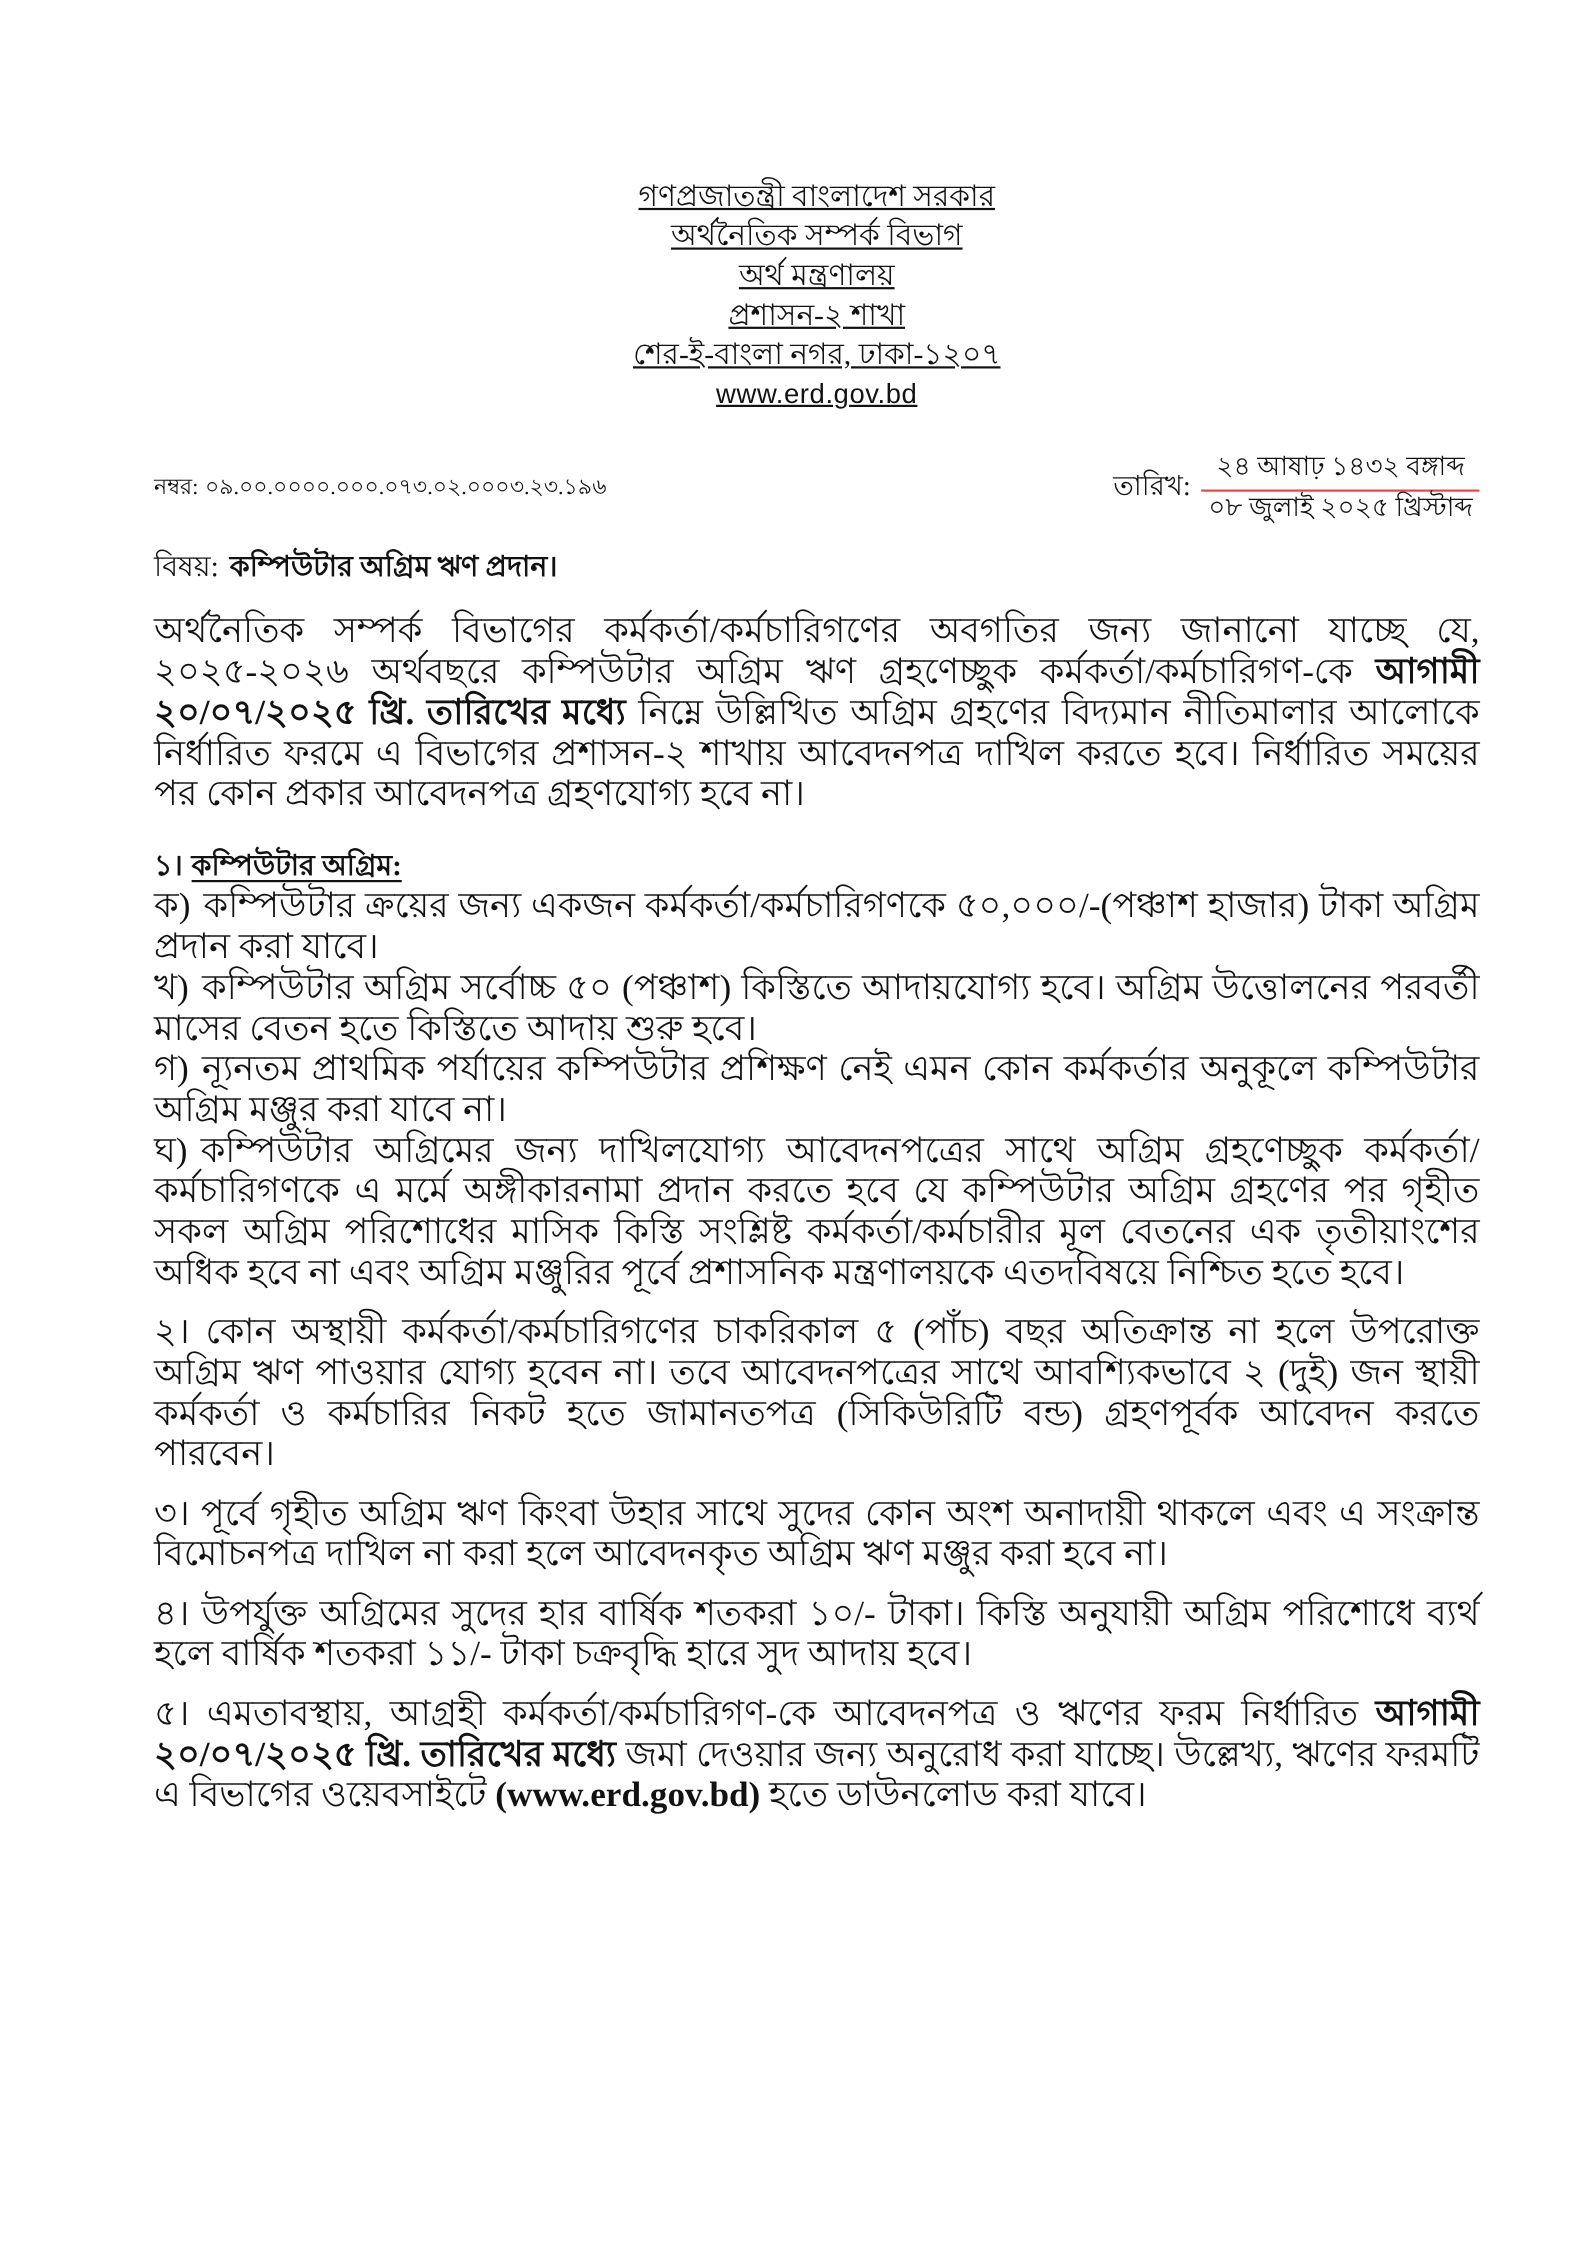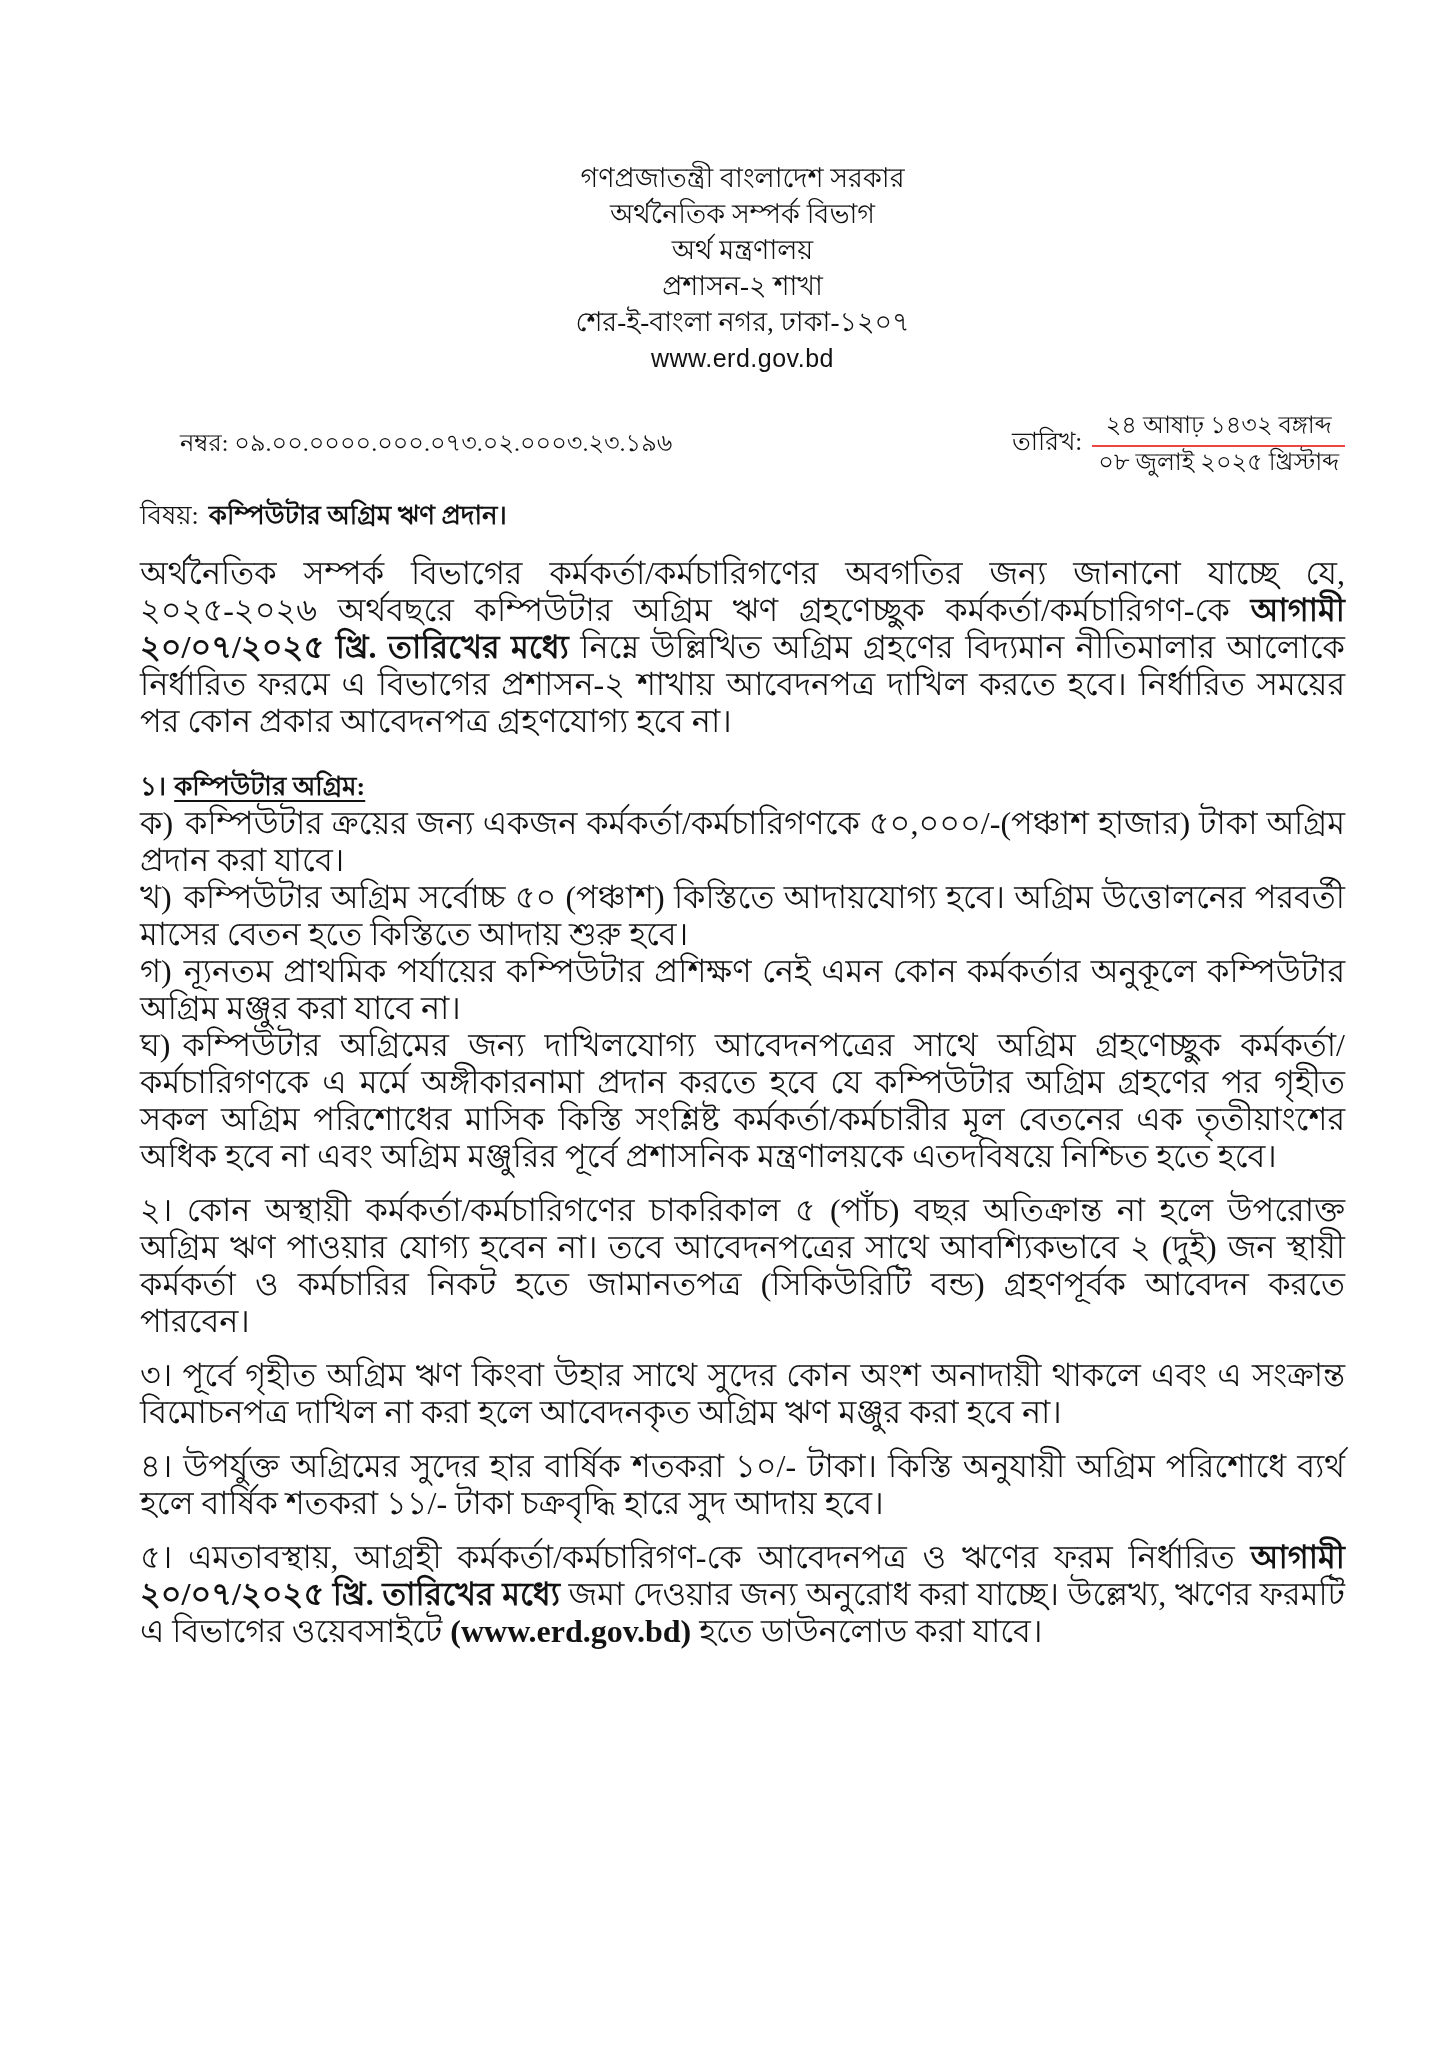--- a/index.html
+++ b/index.html
@@ -17,40 +17,40 @@
     width: 100%;
     height: 100%;
     padding: 160px 102px 40px 140px;
   }
 
   
   .gov-header {
     text-align: center;
     font-size: 27px;
     line-height: 36px;
+    text-decoration: underline;
   }
   .gov-header .hline { display: block; }
   .website {
     font-family: "Liberation Sans", "DejaVu Sans", sans-serif;
     font-size: 25px;
     line-height: 36px;
     letter-spacing: 0.5px;
   }
 
   
   .ref-row {
     margin-top: 34px;
     display: flex;
     justify-content: space-between;
     align-items: center;
   }
   .memo-number {
-    font-size: 24px;
+    font-size: 20px;
     white-space: nowrap;
-    margin-left: 40px;
   }
   .memo-number .lbl { margin-right: 6px; }
   .date-block {
     display: flex;
     align-items: center;
     gap: 10px;
   }
   .date-label { font-size: 25px; }
   .date-stack {
     text-align: center;

